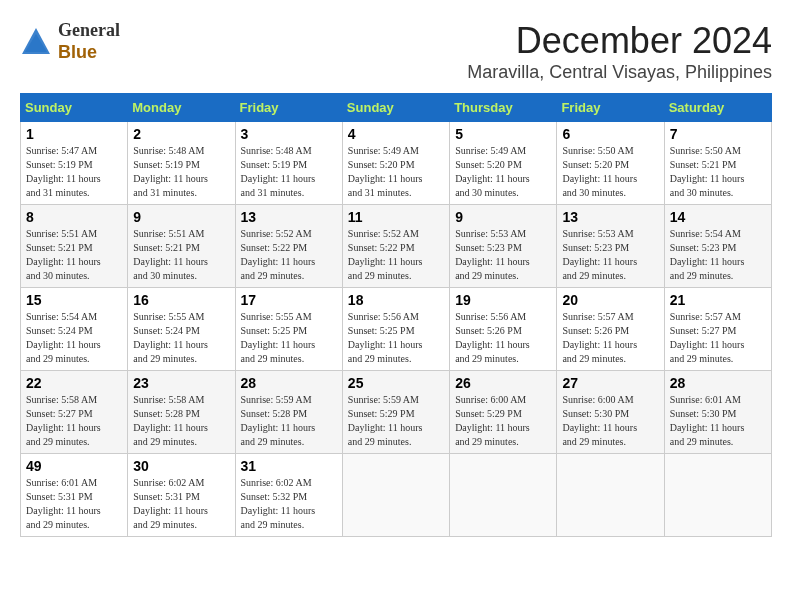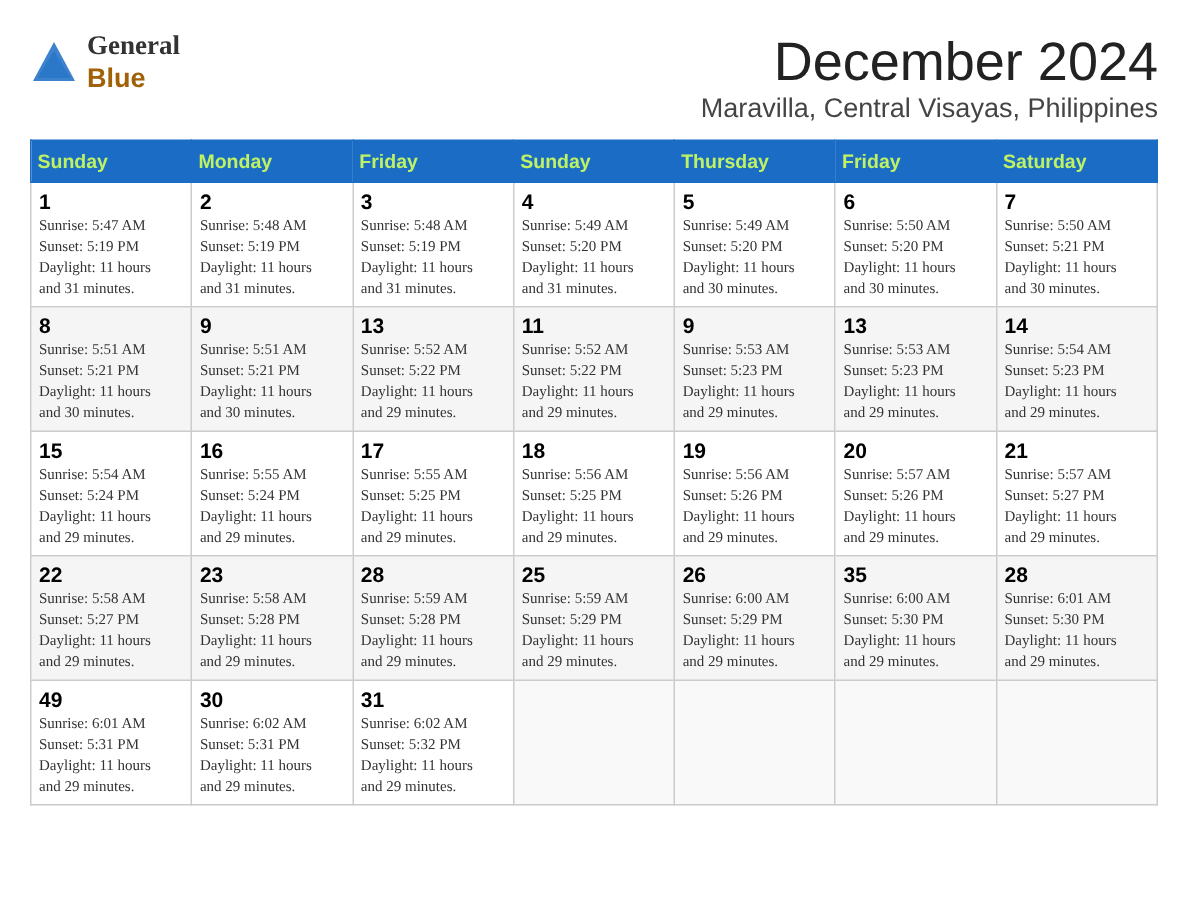--- a/index.html
+++ b/index.html
@@ -223,21 +223,21 @@
         </td>
         <td>
           <span class="day-num">25</span>
           <div class="day-info">Sunrise: 5:59 AM<br>Sunset: 5:29 PM<br>Daylight: 11 hours<br>and 29 minutes.</div>
         </td>
         <td>
           <span class="day-num">26</span>
           <div class="day-info">Sunrise: 6:00 AM<br>Sunset: 5:29 PM<br>Daylight: 11 hours<br>and 29 minutes.</div>
         </td>
         <td>
-          <span class="day-num">35</span>
+          <span class="day-num">27</span>
           <div class="day-info">Sunrise: 6:00 AM<br>Sunset: 5:30 PM<br>Daylight: 11 hours<br>and 29 minutes.</div>
         </td>
         <td>
           <span class="day-num">28</span>
           <div class="day-info">Sunrise: 6:01 AM<br>Sunset: 5:30 PM<br>Daylight: 11 hours<br>and 29 minutes.</div>
         </td>
       </tr>
       <tr>
         <td>
           <span class="day-num">49</span>

